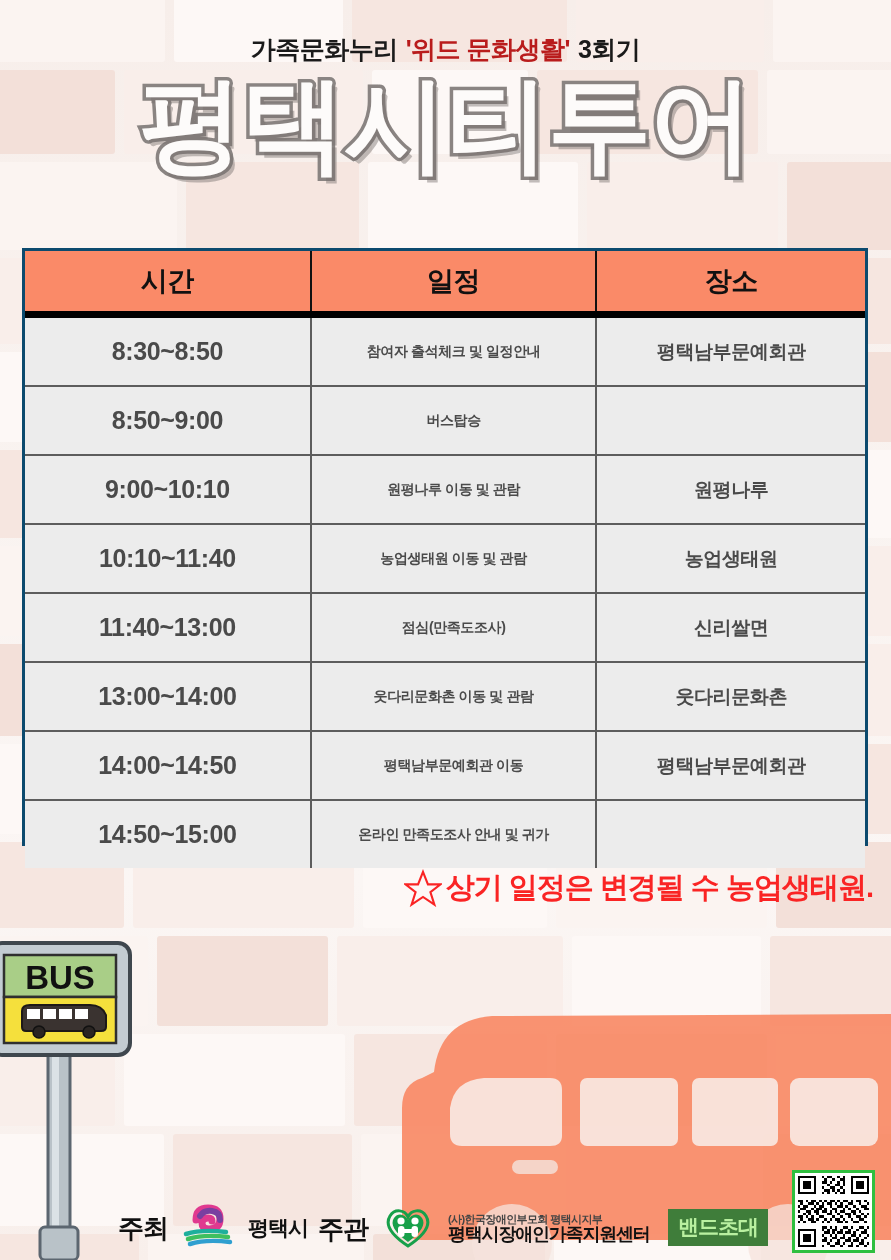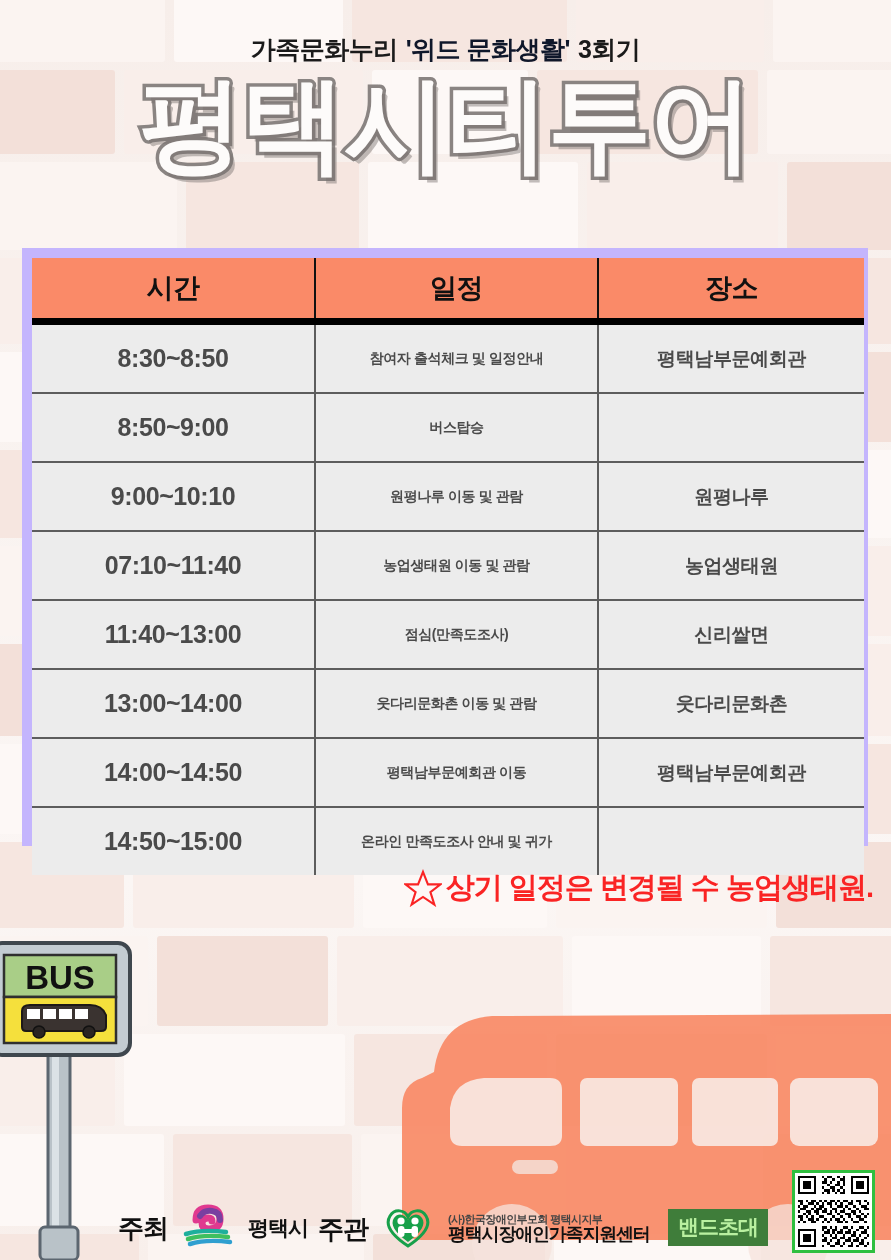--- a/index.html
+++ b/index.html
@@ -52,21 +52,21 @@
     left: 0;
     right: 0;
     text-align: center;
     font-size: 25px;
     font-weight: bold;
     letter-spacing: -0.5px;
     color: #1a1a1a;
     z-index: 5;
     white-space: nowrap;
   }
-  .subtitle .accent { color: #0f172a; }
+  .subtitle .accent { color: #b91c1c; }
   .subtitle .sp { display: inline-block; width: 8px; }
 
   .main-title {
     position: absolute;
     top: 70px;
     left: 0;
     right: 0;
     text-align: center;
     font-size: 104px;
     font-weight: bold;
@@ -80,22 +80,22 @@
     white-space: nowrap;
   }
 
   
   .table-wrap {
     position: absolute;
     left: 22px;
     top: 248px;
     width: 846px;
     height: 598px;
-    background: #c4b5fd;
-    padding: 10px;
+    background: #0c4a6e;
+    padding: 3px;
     box-sizing: border-box;
     z-index: 6;
   }
   table.schedule {
     width: 100%;
     height: 100%;
     border-collapse: collapse;
     table-layout: fixed;
     background: #ececec;
   }
@@ -428,21 +428,21 @@
           <td class="cell-time">8:50~9:00</td>
           <td class="cell-plan">버스탑승</td>
           <td class="cell-place"></td>
         </tr>
         <tr>
           <td class="cell-time">9:00~10:10</td>
           <td class="cell-plan">원평나루 이동 및 관람</td>
           <td class="cell-place">원평나루</td>
         </tr>
         <tr>
-          <td class="cell-time">07:10~11:40</td>
+          <td class="cell-time">10:10~11:40</td>
           <td class="cell-plan">농업생태원 이동 및 관람</td>
           <td class="cell-place">농업생태원</td>
         </tr>
         <tr>
           <td class="cell-time">11:40~13:00</td>
           <td class="cell-plan">점심(만족도조사)</td>
           <td class="cell-place">신리쌀면</td>
         </tr>
         <tr>
           <td class="cell-time">13:00~14:00</td>

